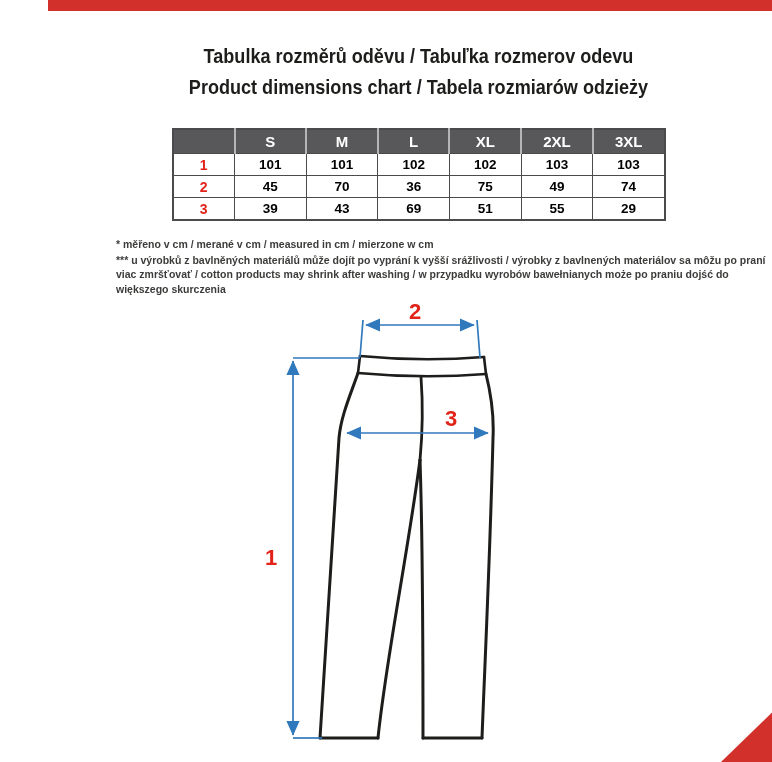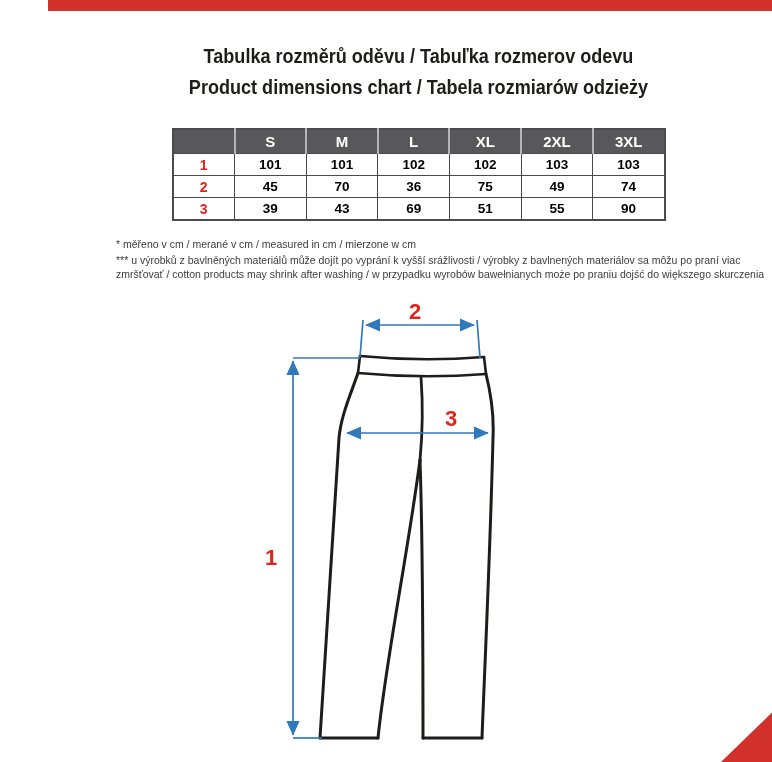--- a/index.html
+++ b/index.html
@@ -67,20 +67,21 @@
   }
   .notes {
     margin: 16px 0 0 68px;
     width: 652px;
   }
   .notes p {
     margin: 0 0 1px 0;
     font-size: 10.5px;
     line-height: 14.5px;
     color: #3c3c3b;
+    font-weight: bold;
   }
   svg.diagram {
     position: absolute;
     left: 255px;
     top: 298px;
   }
   .dim-label {
     font-family: "Liberation Sans", sans-serif;
     font-size: 22px;
     font-weight: 600;
@@ -146,21 +147,21 @@
         <td>49</td>
         <td>74</td>
       </tr>
       <tr>
         <td class="rowlabel">3</td>
         <td>39</td>
         <td>43</td>
         <td>69</td>
         <td>51</td>
         <td>55</td>
-        <td>90</td>
+        <td>29</td>
       </tr>
     </tbody>
   </table>
 
   <div class="notes">
     <p>* měřeno v cm / merané v cm / measured in cm / mierzone w cm</p>
     <p>*** u výrobků z bavlněných materiálů může dojít po vyprání k vyšší srážlivosti / výrobky z bavlnených materiálov sa môžu po praní viac zmršťovať / cotton products may shrink after washing / w przypadku wyrobów bawełnianych może po praniu dojść do większego skurczenia</p>
   </div>
 
   <svg class="diagram" width="265" height="452" viewBox="0 0 265 452">

